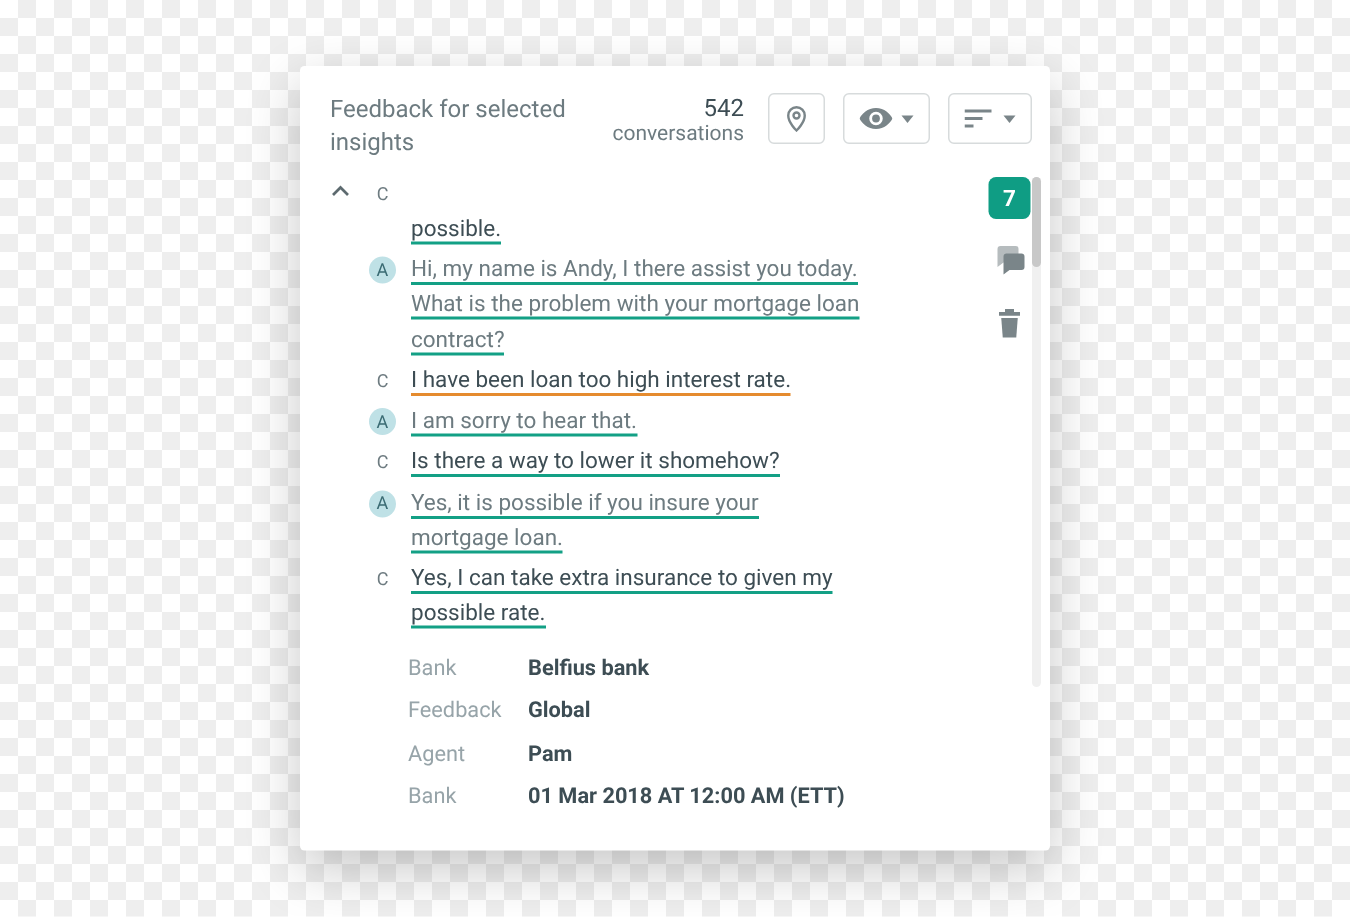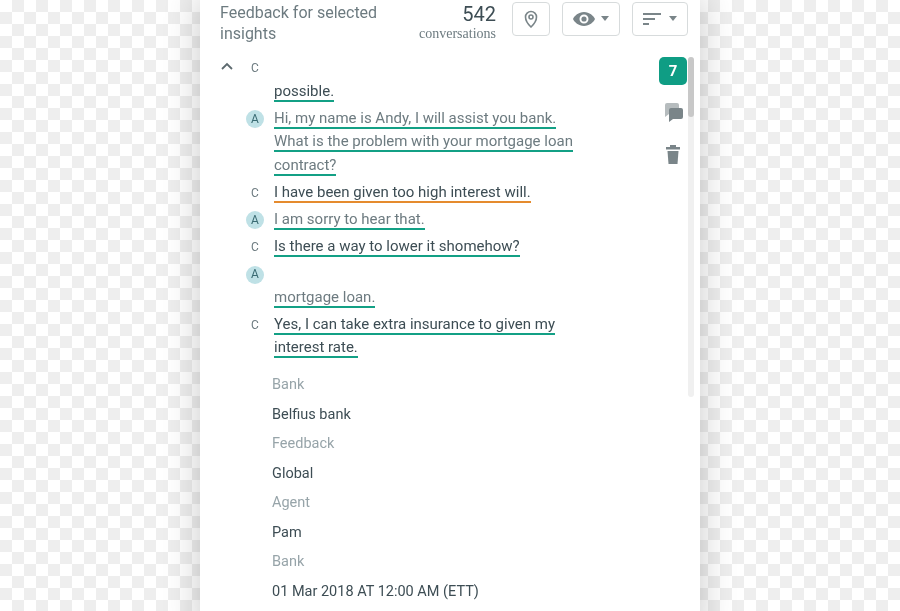--- a/index.html
+++ b/index.html
@@ -38,22 +38,22 @@
     padding: 18px 12px 18px 20px;
     color: var(--text-dark);
   }
   .header {
     display:flex; align-items:flex-start; gap:12px;
     margin-bottom: 12px;
   }
   .title-block { flex: 1; }
   .title-block .title { font-size:16px; color: var(--text-muted); line-height:1.35; }
   .count-block { text-align:right; margin-right:4px; }
-  .count-num { font-size:20px; color: var(--text-dark); }
-  .count-label { font-size:14px; color: var(--text-muted); font-family: Liberation Serif, serif; }
+  .count-num { font-size:16px; color: var(--text-dark); }
+  .count-label { font-size:14px; color: var(--text-muted); }
   .hdr-btn {
     border:1px solid var(--border); background:#fff; border-radius:4px;
     height:34px; display:inline-flex; align-items:center; justify-content:center;
     padding:0 10px; gap:6px; cursor:pointer;
   }
   .hdr-btn svg { display:block; }
   .caret-down { width:0; height:0; border-left:4px solid transparent; border-right:4px solid transparent; border-top:5px solid var(--icon-gray); }
 
   .content {
     display:flex; gap:10px; align-items:flex-start;
@@ -95,23 +95,23 @@
   .badge {
     background: var(--teal-dark); color:#fff; font-weight:700;
     width:28px; height:28px; border-radius:5px;
     display:flex; align-items:center; justify-content:center; font-size:15px;
   }
   .side-icon { color: var(--icon-gray); cursor:pointer; }
 
   .meta {
     margin-top:14px; margin-left:26px; font-size:14.5px;
   }
-  .meta-row { display:flex; gap:8px; margin-bottom:6px;flex-direction:column; }
+  .meta-row { display:flex; gap:8px; margin-bottom:6px; }
   .meta-label { width:72px; color: var(--text-light); }
-  .meta-val { color: var(--text-dark); }
+  .meta-val { color: var(--text-dark); font-weight: bold; }
 </style>
 </head>
 <body>
 
 <div class="card">
 
   <div class="header">
     <div class="title-block">
       <div class="title">Feedback for selected insights</div>
     </div>
@@ -150,41 +150,41 @@
     </div>
 
     <div class="convo">
       <div id="messages">
           <div class="msg">
             <span class="speaker cust">C</span>
             <div class="utter cust"><br><span class="line">possible.</span></div>
           </div>
           <div class="msg">
             <span class="speaker agent">A</span>
-            <div class="utter agent"><span class="line">Hi, my name is Andy, I will assist you bank.</span><br><span class="line">What is the problem with your mortgage loan</span><br><span class="line">contract?</span></div>
-          </div>
-          <div class="msg">
-            <span class="speaker cust">C</span>
-            <div class="utter cust"><span class="line warn">I have been given too high interest will.</span></div>
+            <div class="utter agent"><span class="line">Hi, my name is Andy, I there assist you today.</span><br><span class="line">What is the problem with your mortgage loan</span><br><span class="line">contract?</span></div>
+          </div>
+          <div class="msg">
+            <span class="speaker cust">C</span>
+            <div class="utter cust"><span class="line warn">I have been loan too high interest rate.</span></div>
           </div>
           <div class="msg">
             <span class="speaker agent">A</span>
             <div class="utter agent"><span class="line">I am sorry to hear that.</span></div>
           </div>
           <div class="msg">
             <span class="speaker cust">C</span>
             <div class="utter cust"><span class="line">Is there a way to lower it shomehow?</span></div>
           </div>
           <div class="msg">
             <span class="speaker agent">A</span>
-            <div class="utter agent"><br><span class="line">mortgage loan.</span></div>
-          </div>
-          <div class="msg">
-            <span class="speaker cust">C</span>
-            <div class="utter cust"><span class="line">Yes, I can take extra insurance to given my</span><br><span class="line">interest rate.</span></div>
+            <div class="utter agent"><span class="line">Yes, it is possible if you insure your</span><br><span class="line">mortgage loan.</span></div>
+          </div>
+          <div class="msg">
+            <span class="speaker cust">C</span>
+            <div class="utter cust"><span class="line">Yes, I can take extra insurance to given my</span><br><span class="line">possible rate.</span></div>
           </div>
         </div>
       <div class="meta" id="meta">
           <div class="meta-row">
             <div class="meta-label">Bank</div>
             <div class="meta-val">Belfius bank</div>
           </div>
           <div class="meta-row">
             <div class="meta-label">Feedback</div>
             <div class="meta-val">Global</div>

